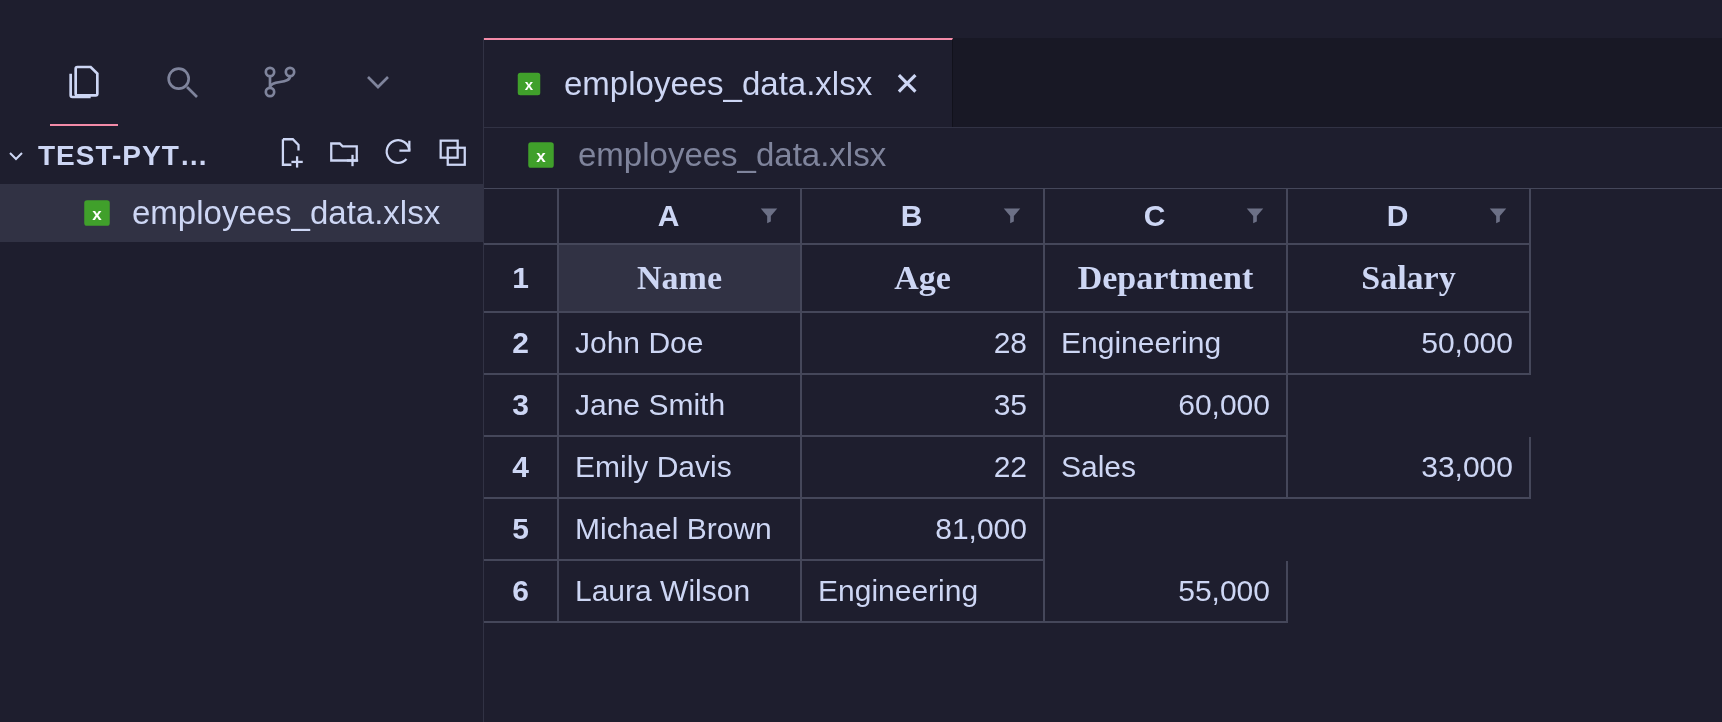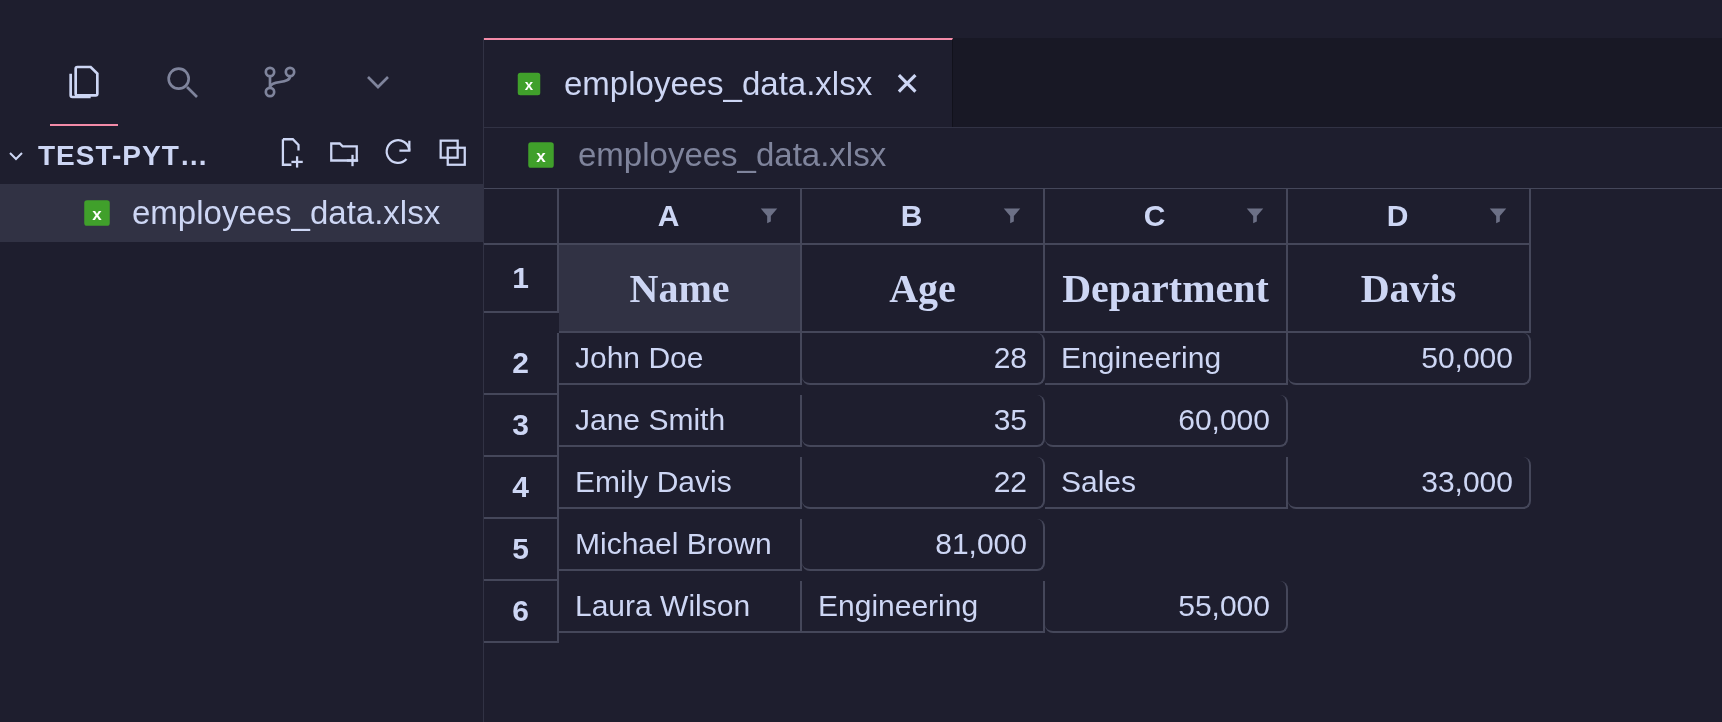--- a/index.html
+++ b/index.html
@@ -167,33 +167,33 @@
   .colhead .filter { color:#6c7086; }
   .colhead .filter svg { width:22px; height:22px; fill:currentColor; }
   .cell {
     flex:0 0 243px;
     display:flex;
     align-items:center;
     padding:0 16px;
     font-size:30px;
     border-right:2px solid #45475a;
     border-bottom:2px solid #45475a;
-    height:52px;
+    height:62px;
     color:#cdd6f4;
     white-space:nowrap;
     overflow:hidden;
   }
   .cell.header-cell {
     font-family: Georgia, "Times New Roman", serif;
     font-weight:700;
-    font-size:40px;
+    font-size:34px;
     justify-content:center;
-    height:88px;
-  }
-  .cell.num { justify-content:flex-end;border-radius:8px; }
+    height:68px;
+  }
+  .cell.num { justify-content:flex-end; }
   .cell.selected { background:#313244; }
   .rowhead { height:62px; }
   .rowhead.h1 { height:68px; }
   .corner { height:56px; }
 </style>
 </head>
 <body>
 
 <div class="app">
   <div class="titlebar"></div>
@@ -319,21 +319,21 @@
                   <path d="M3 5h18l-7 8v6l-4 2v-8z"></path>
                 </svg></span>
           </div>
         </div>
 
         <div class="row">
           <div class="rowhead h1">1</div>
           <div class="cell header-cell selected">Name</div>
           <div class="cell header-cell">Age</div>
           <div class="cell header-cell">Department</div>
-          <div class="cell header-cell">Davis</div>
+          <div class="cell header-cell">Salary</div>
         </div>
         <div class="row">
           <div class="rowhead">2</div>
           <div class="cell">John Doe</div>
           <div class="cell num">28</div>
           <div class="cell">Engineering</div>
           <div class="cell num">50,000</div>
         </div>
         <div class="row">
           <div class="rowhead">3</div>

